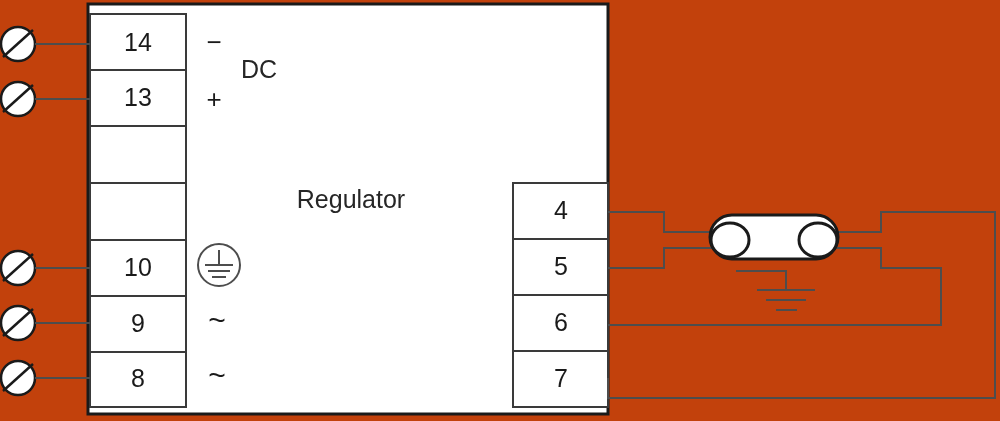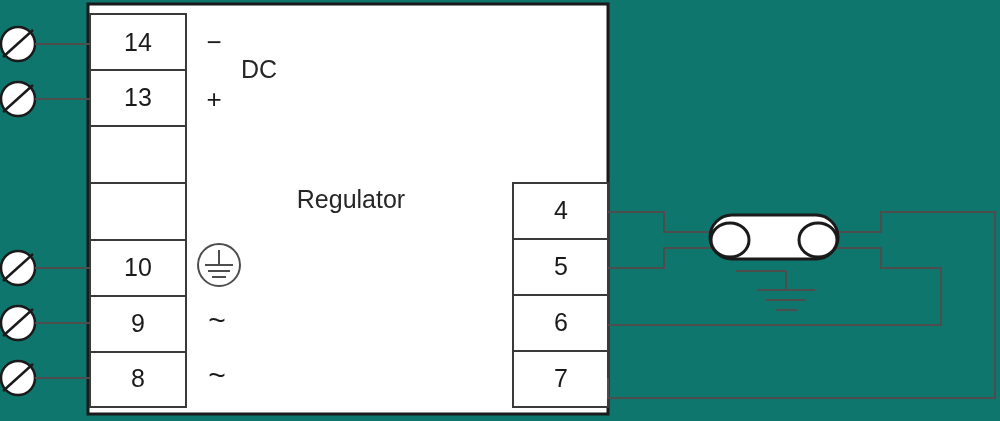--- a/index.html
+++ b/index.html
@@ -8,21 +8,21 @@
     padding: 0;
     background: #ffffff;
   }
   body {
     font-family: "Liberation Sans", sans-serif;
   }
   #diagram-root {
     position: relative;
     width: 1000px;
     height: 421px;
-    background: #0f766e;
+    background: #c2410c;
     overflow: hidden;
   }
   svg#diagram-svg {
     display: block;
     width: 1000px;
     height: 421px;
   }
   .term-label {
     font-family: "Liberation Sans", sans-serif;
     font-size: 25px;

